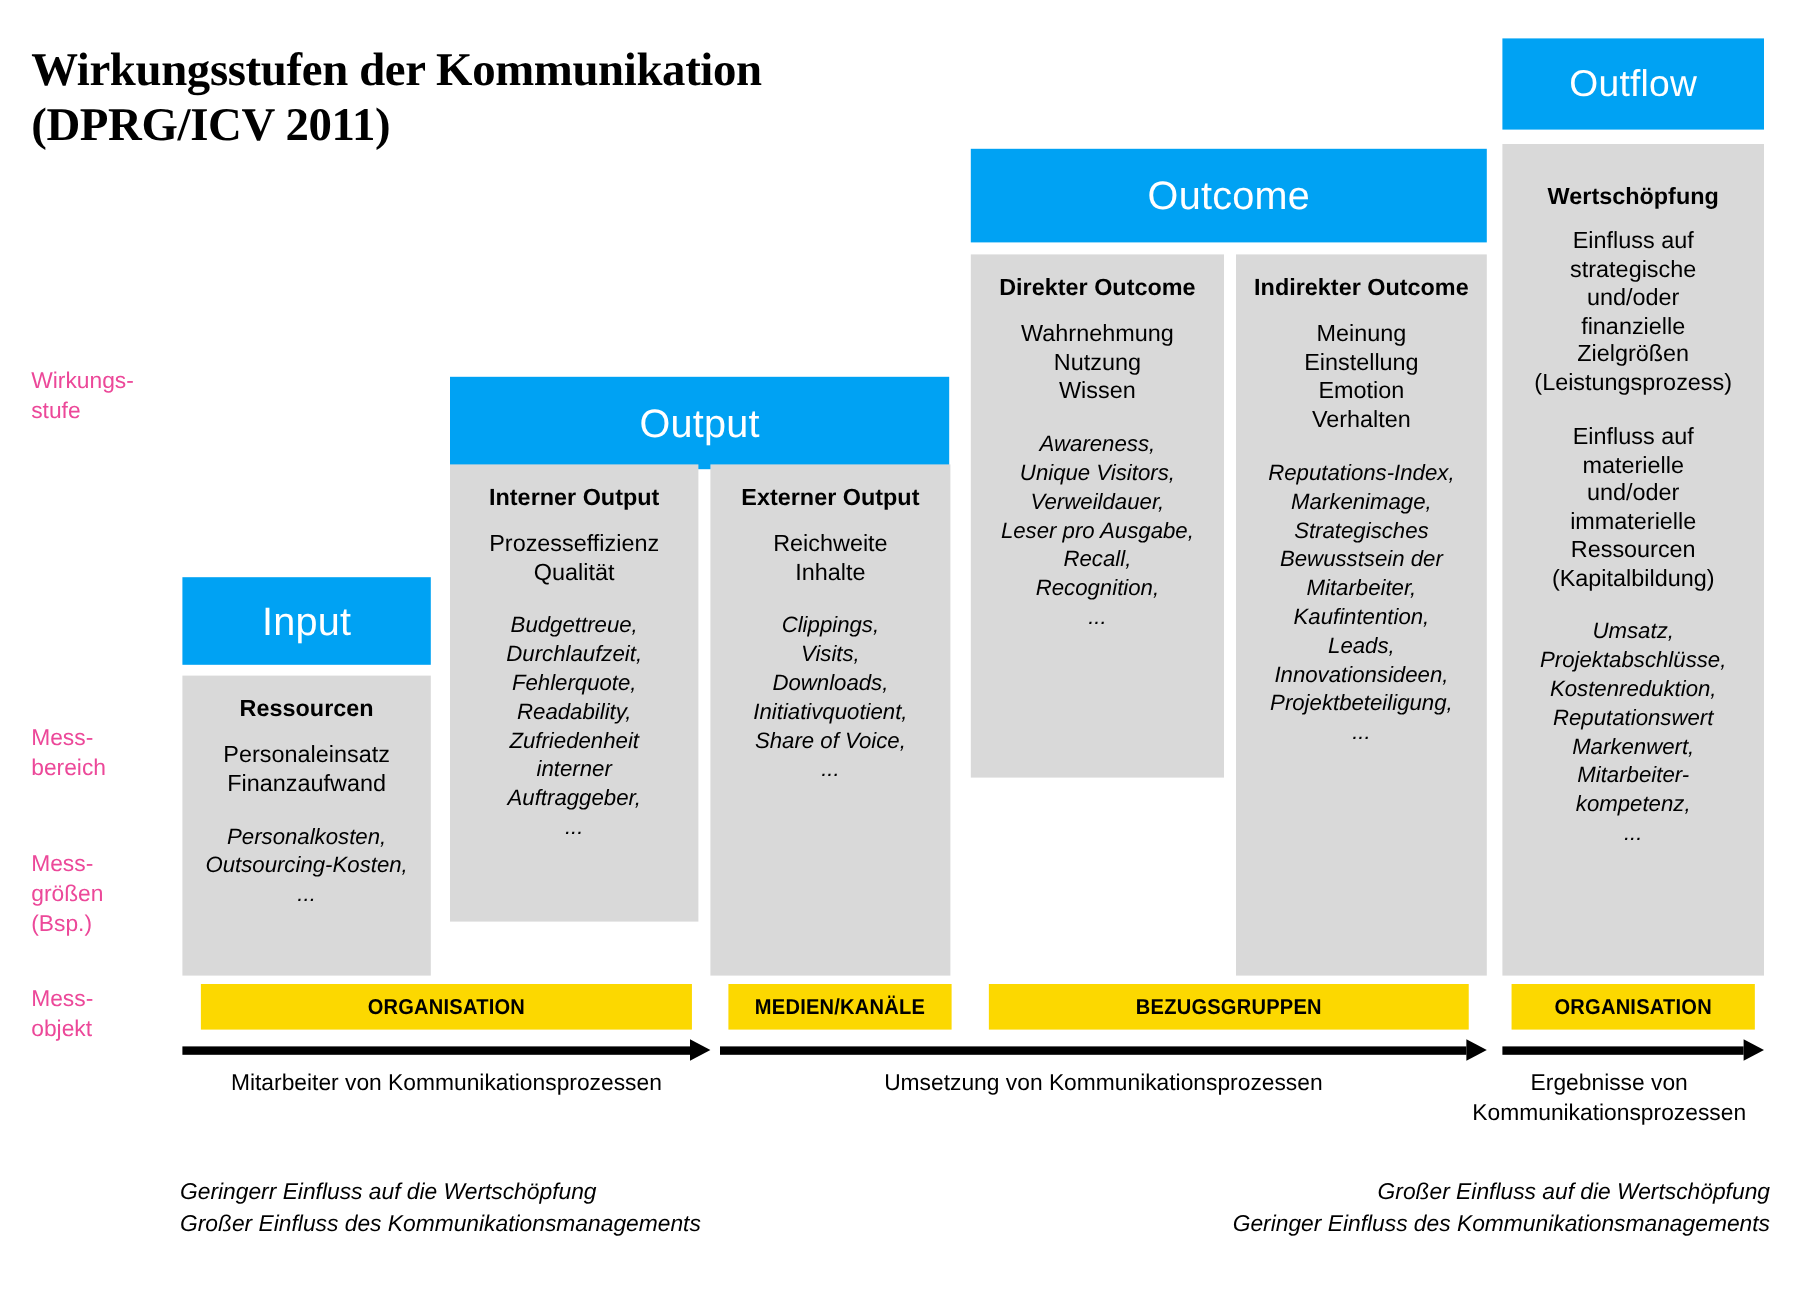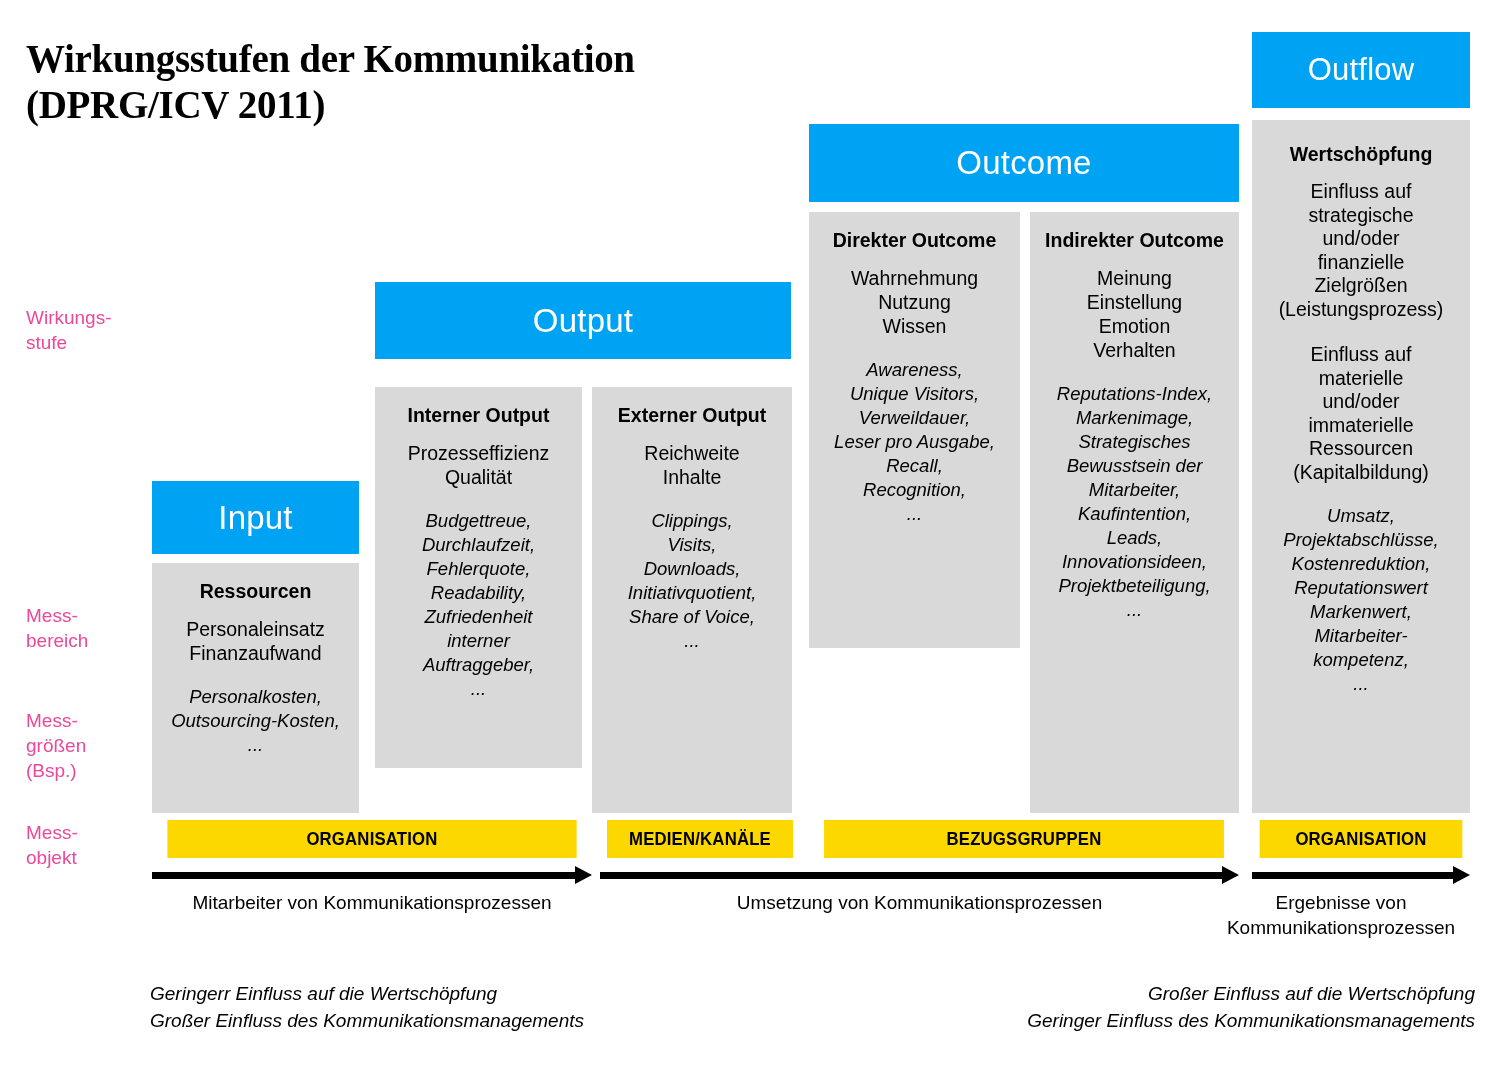--- a/index.html
+++ b/index.html
@@ -143,21 +143,21 @@
   <div class="blue-head" style="left:152px; top:481px; width:207px; height:73px;">Input</div>
   <div class="gray-box" style="left:152px; top:563px; width:207px; height:250px;">
     <div class="gb-title">Ressourcen</div>
     <div class="gb-plain">Personaleinsatz
 Finanzaufwand</div>
     <div class="gb-italic">Personalkosten,
 Outsourcing-Kosten,
 ...</div>
   </div>
 
-  <div class="blue-head" style="left:375px; top:282px; width:416px; height:77px;">Output</div>
+  <div class="blue-head" style="left:375px; top:314px; width:416px; height:77px;">Output</div>
   <div class="gray-box" style="left:375px; top:387px; width:207px; height:381px;">
     <div class="gb-title">Interner Output</div>
     <div class="gb-plain">Prozesseffizienz
 Qualität</div>
     <div class="gb-italic">Budgettreue,
 Durchlaufzeit,
 Fehlerquote,
 Readability,
 Zufriedenheit
 interner
@@ -203,21 +203,21 @@
 Bewusstsein der
 Mitarbeiter,
 Kaufintention,
 Leads,
 Innovationsideen,
 Projektbeteiligung,
 ...</div>
   </div>
 
   <div class="blue-head small" style="left:1252px; top:32px; width:218px; height:76px;">Outflow</div>
-  <div class="gray-box" style="left:1252px; top:120px; width:218px; height:693px; padding-top:22px;">
+  <div class="gray-box" style="left:1252px; top:120px; width:218px; height:693px; padding-top:32px;">
     <div class="gb-title">Wertschöpfung</div>
     <div class="gb-plain tight">Einfluss auf
 strategische
 und/oder
 finanzielle
 Zielgrößen
 (Leistungsprozess)</div>
     <div class="gb-plain tight" style="margin-top:22px;">Einfluss auf
 materielle
 und/oder

